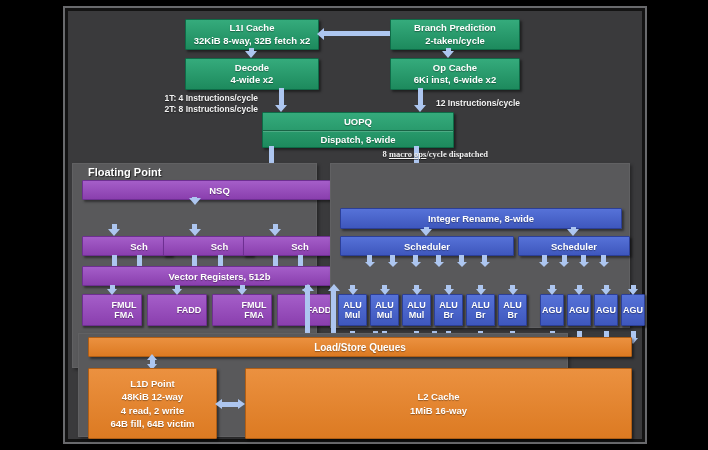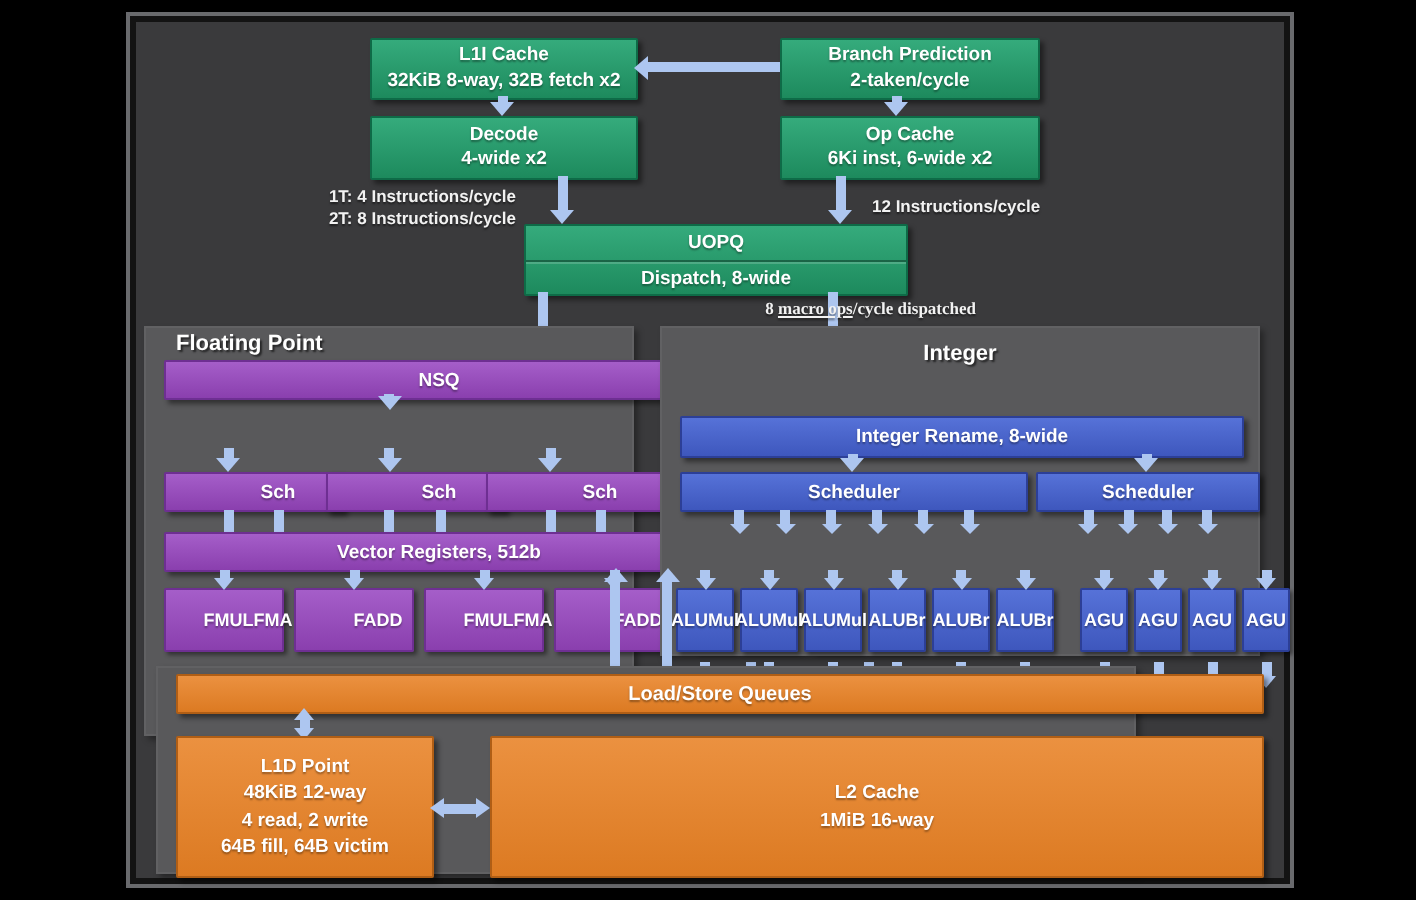--- a/index.html
+++ b/index.html
@@ -13,21 +13,21 @@
        color:#fff;text-align:center;border-radius:1px;
        box-shadow:2px 2px 2.5px rgba(0,0,0,0.45);
        text-shadow:0 1px 1px rgba(0,0,0,0.35);}
   .green {background:linear-gradient(#35ab7c,#1d8a5d);border:1px solid #0e6b47;}
   .purple{background:linear-gradient(#a55ec9,#8a3fae);border:1px solid #6e2f92;padding-left:24px;}
   .blue  {background:linear-gradient(#5672d8,#3e57bd);border:1px solid #2c3f97;}
   .orange{background:linear-gradient(#eb9140,#dc7a22);border:1px solid #b05e15;}
   .fe-box{font-size:9.5px;font-weight:bold;line-height:12.5px;}
   .bar{font-size:9.5px;font-weight:bold;}
   .unit{position:relative;font-size:9px;font-weight:bold;line-height:10px;height:30px;
-        display:flex;flex-direction:row;justify-content:center;align-items:center;
+        display:flex;flex-direction:column;justify-content:center;align-items:center;
         color:#fff;text-align:center;border-radius:1px;box-shadow:1.5px 1.5px 2px rgba(0,0,0,0.45);
         text-shadow:0 1px 1px rgba(0,0,0,0.35);flex:none;}
   .plabel{position:absolute;color:#fff;font-size:11px;font-weight:bold;
           text-shadow:1px 1px 1px rgba(0,0,0,0.6);}
   .note{position:absolute;color:#f2f2f2;font-size:8.5px;font-weight:bold;line-height:10.5px;
         text-shadow:0 1px 1px rgba(0,0,0,0.5);}
   
   .va{position:absolute;width:5px;background:#adc6f0;}
   .va.down::after{content:"";position:absolute;top:100%;left:-3.5px;
       border:6px solid transparent;border-bottom:0;border-top:7px solid #adc6f0;}
@@ -170,21 +170,20 @@
         <div class="unit purple" style="width:28px;">
           <i class="ar in"></i>
             <i class="ar out"></i>
           <span>StD</span>
           <span>IntD</span>
         </div>
       </div>
     </div>
 
     <div class="panel" style="left:262px;top:152px;width:300px;height:165px;">
-      <div class="plabel" style="left:0;right:0;top:8px;text-align:center;">Integer</div>
 
       <div class="box blue bar" style="left:10px;top:45px;width:280px;height:19px;">Integer Rename, 8-wide</div>
       <div class="va down" style="left:93.5px;top:64px;height:2px;"></div>
       <div class="va down" style="left:240.5px;top:64px;height:2px;"></div>
 
       <div class="box blue bar" style="left:10px;top:73px;width:172px;height:18px;">
         <span>Scheduler</span>
         <div class="stems heads">
             <div class="stem"></div>
             <div class="stem"></div>

